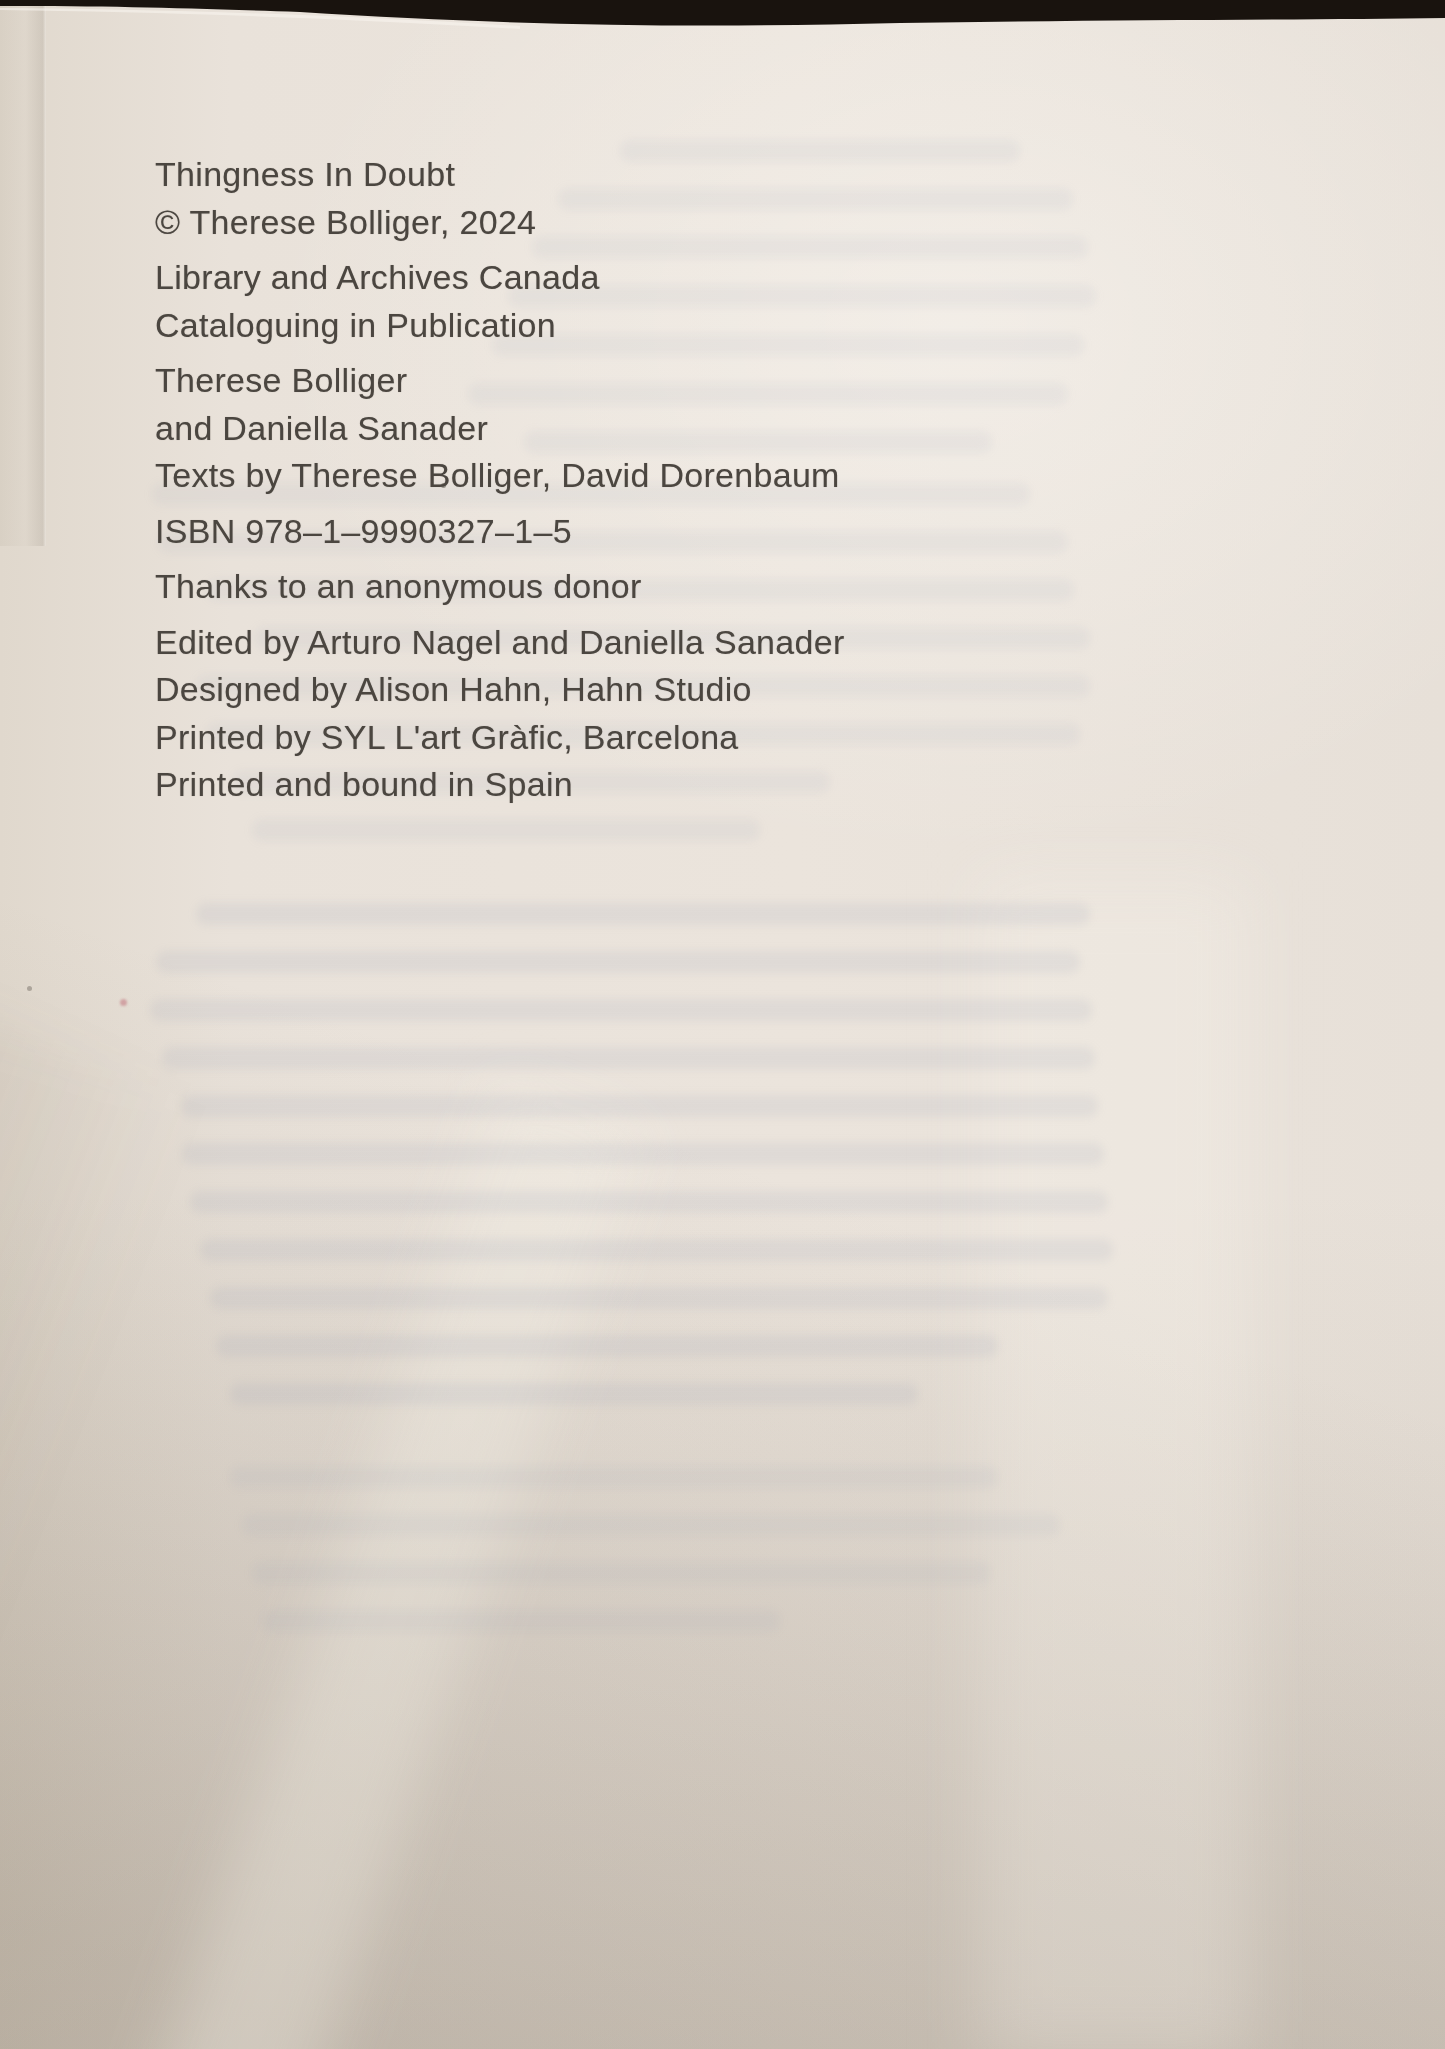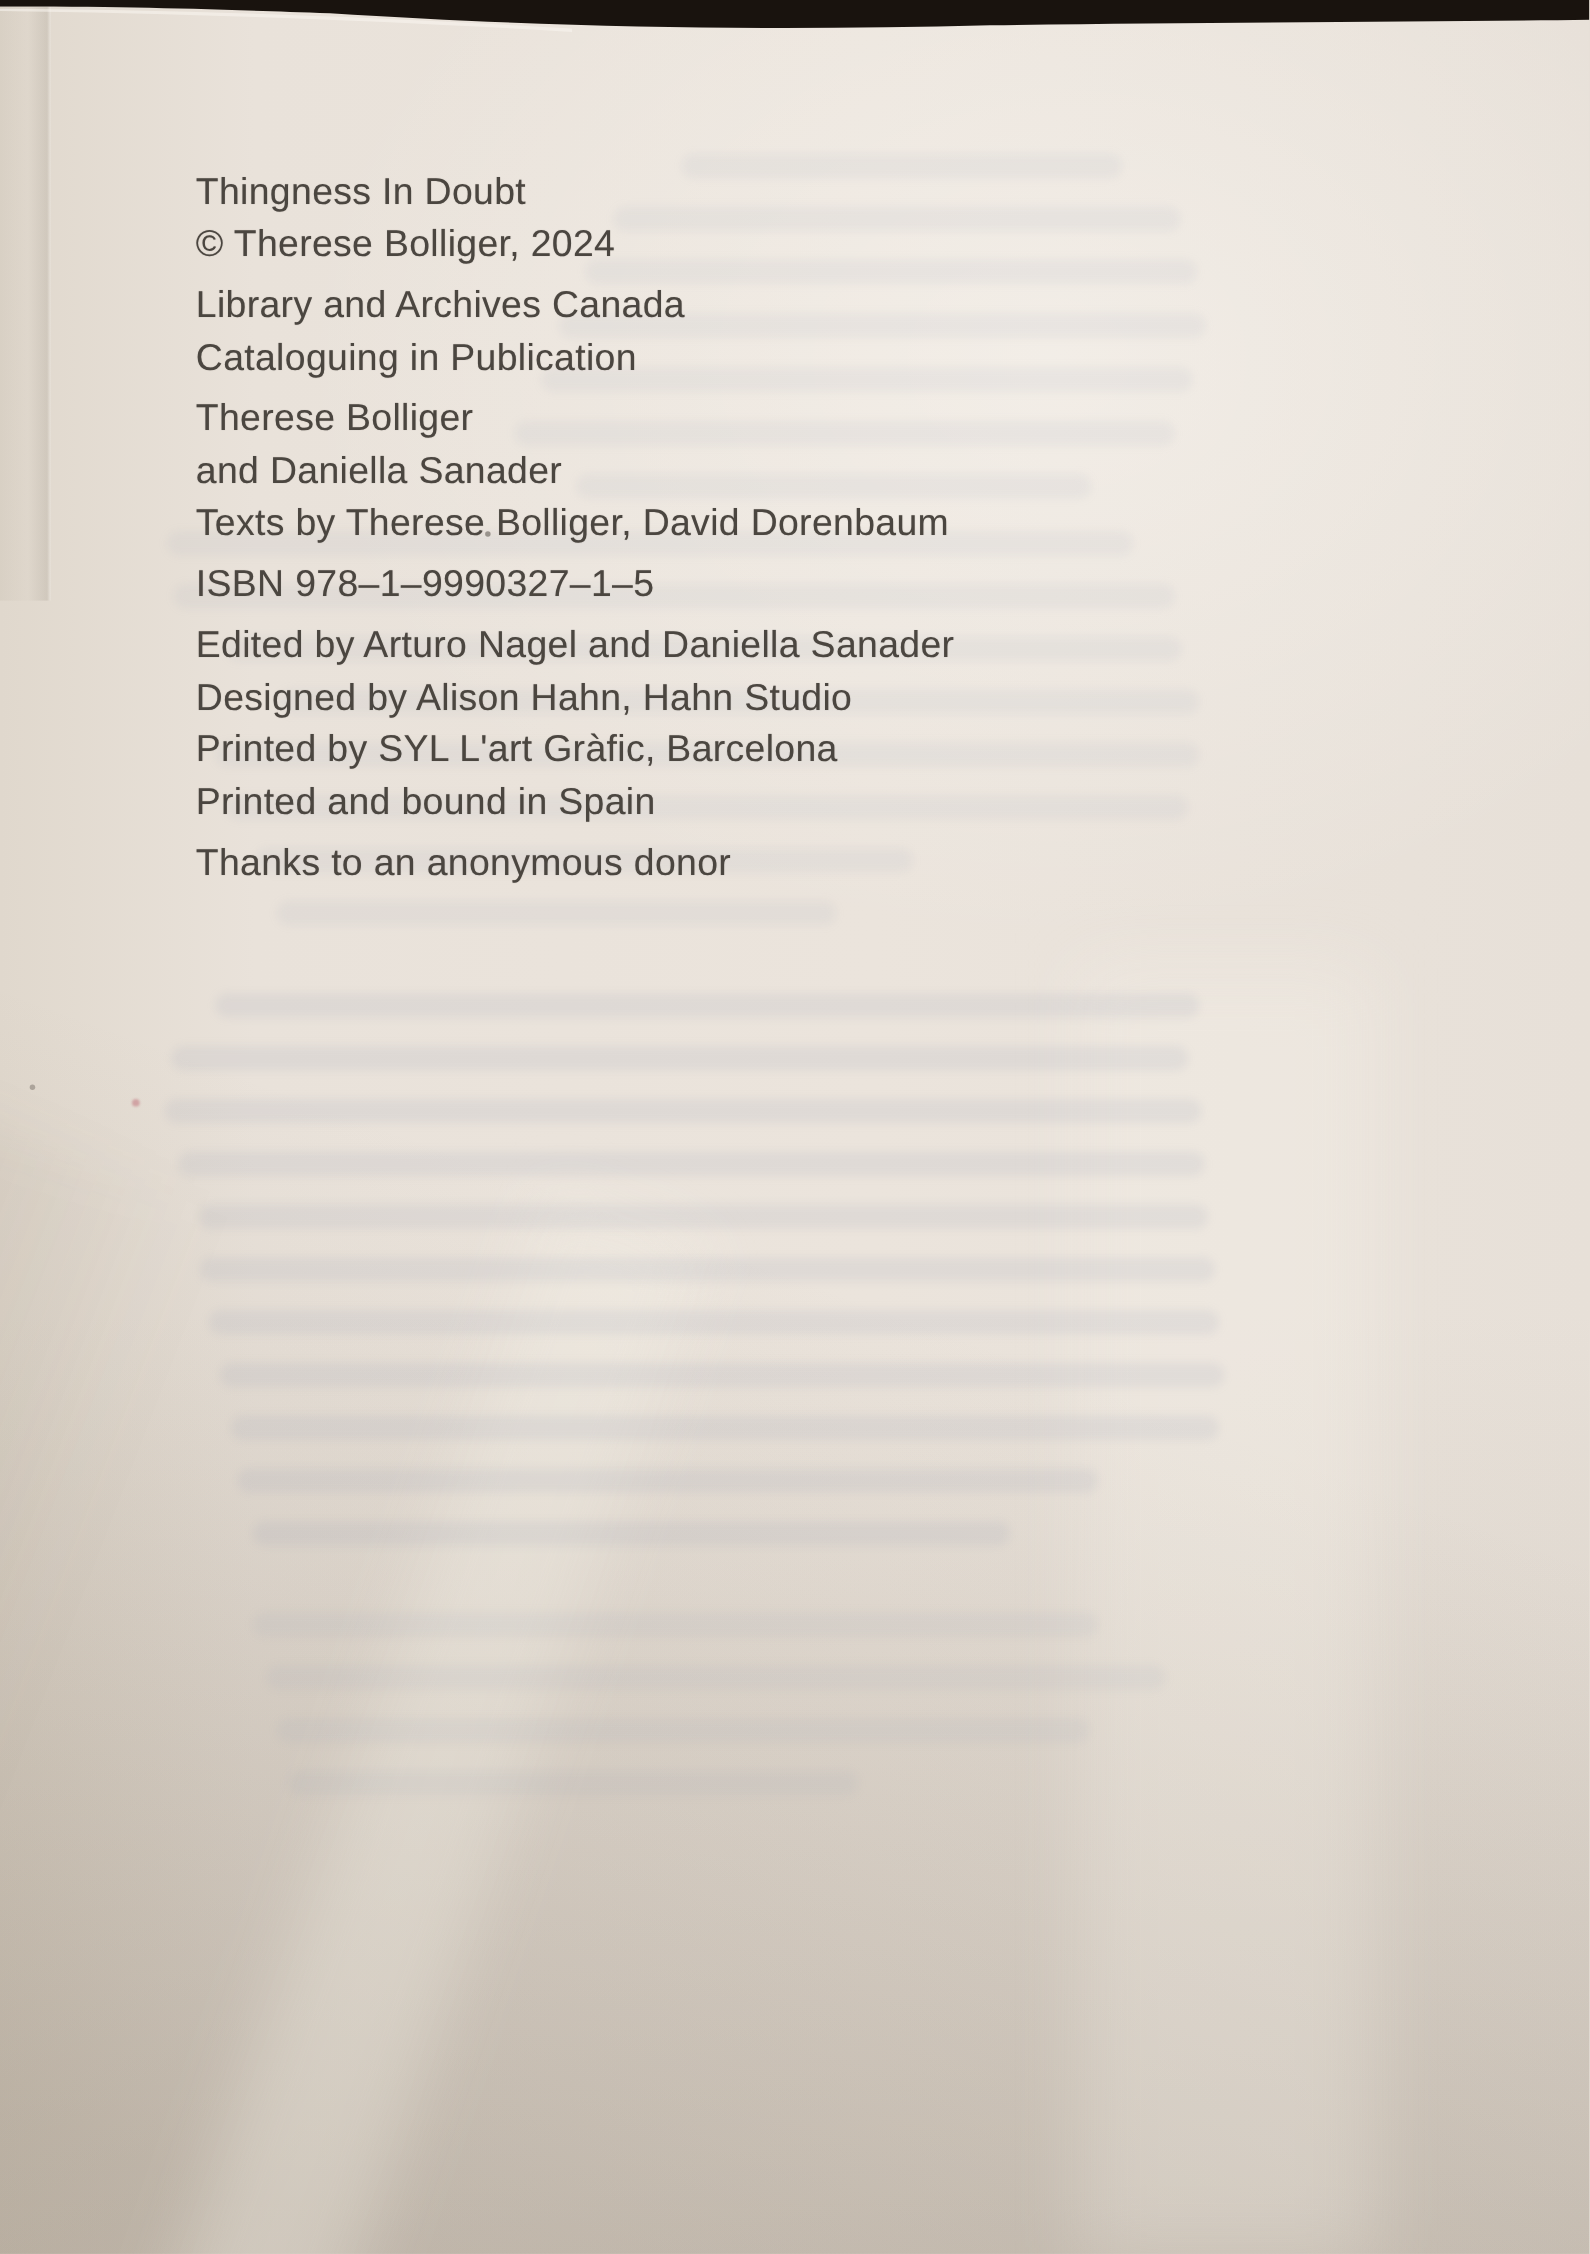--- a/index.html
+++ b/index.html
@@ -41,21 +41,21 @@
   .top-edge-svg{position:absolute;left:0;top:0;}
   
   .ghost{
     position:absolute;height:22px;border-radius:11px;
     background:rgba(150,162,180,0.095);
     filter:blur(4px);
   }
   .ghost.strong{background:rgba(146,158,178,0.13);}
   
   .colophon{
-    position:absolute;left:178px;top:151px;width:1100px;
+    position:absolute;left:155px;top:151px;width:1100px;
     color:#4b4640;font-size:34px;line-height:47.5px;letter-spacing:0.3px;
     text-shadow:0 0 1px rgba(75,70,64,0.30);
   }
   .block:not(:first-child){margin-top:8px;}
   .speck{position:absolute;border-radius:50%;}
   .speck.pink{left:120px;top:999px;width:7px;height:7px;background:rgba(193,116,126,0.55);filter:blur(1px);}
   .speck.gray1{left:27px;top:986px;width:5px;height:5px;background:rgba(95,88,80,0.40);filter:blur(0.5px);}
   .speck.gray2{left:441px;top:483px;width:5px;height:5px;background:rgba(90,84,76,0.55);filter:blur(0.5px);}
 </style>
 </head>
@@ -122,21 +122,21 @@
   </div>
   <div class="block">
     <div>Therese Bolliger</div>
     <div>and Daniella Sanader</div>
     <div>Texts by Therese Bolliger, David Dorenbaum</div>
   </div>
   <div class="block">
     <div>ISBN 978–1–9990327–1–5</div>
   </div>
   <div class="block">
+    <div>Thanks to an anonymous donor</div>
+  </div>
+  <div class="block">
     <div>Edited by Arturo Nagel and Daniella Sanader</div>
     <div>Designed by Alison Hahn, Hahn Studio</div>
     <div>Printed by SYL L'art Gràfic, Barcelona</div>
     <div>Printed and bound in Spain</div>
   </div>
-  <div class="block">
-    <div>Thanks to an anonymous donor</div>
-  </div>
 </div>
 
 </body></html>

